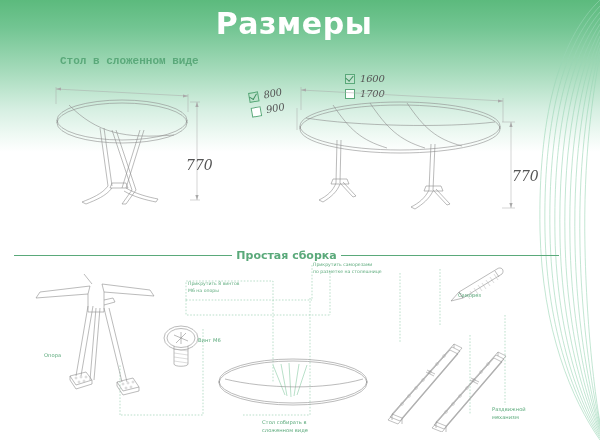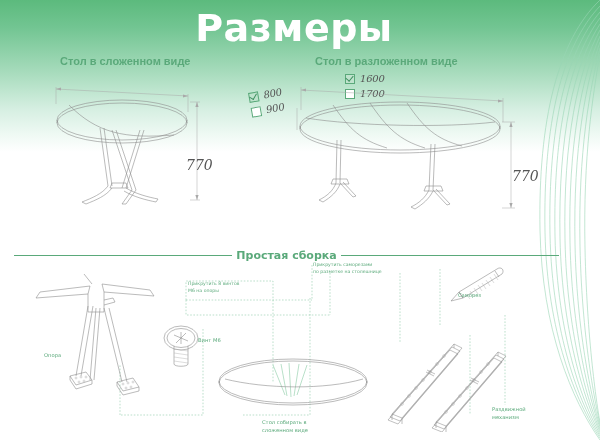--- a/index.html
+++ b/index.html
@@ -11,31 +11,31 @@
   }
   #page{position:relative;width:600px;height:440px;overflow:hidden;background:#fff;}
 
   
   .header{
     position:absolute;left:0;top:0;width:600px;height:152px;
     background:linear-gradient(to bottom,#5cba7d 0%,#72c592 18%,#a8dcbd 48%,#d6efe2 72%,#eef9f3 88%,#ffffff 100%);
   }
   .header-title{
     position:absolute;left:0;top:6px;width:588px;text-align:center;
-    font-size:38px;font-weight:bold;color:#ffffff;letter-spacing:.5px;
+    font-size:30px;font-weight:bold;color:#ffffff;letter-spacing:.5px;
     font-family:"DejaVu Sans", sans-serif;
   }
 
   
   .swoosh{position:absolute;right:0;top:0;width:120px;height:440px;pointer-events:none;}
 
   
   .sec-head{
     position:absolute;font-size:11px;font-weight:bold;color:#5aa97a;
-    font-family:Liberation Sans, sans-serif;white-space:nowrap;
+    font-family:Liberation Mono, monospace;white-space:nowrap;
   }
   #head-folded{left:60px;top:55px;}
   #head-unfolded{left:315px;top:55px;}
 
   
   .opts{position:absolute;}
   .opt{display:flex;align-items:center;gap:5px;height:13px;margin-bottom:2px;}
   .cb{
     width:8px;height:8px;border:1px solid #5aa97a;background:#fff;
     display:inline-block;position:relative;flex:none;
@@ -109,21 +109,20 @@
       <path d="M120,24 C94,64 78,136 80,238 C82,338 108,408 120,432"></path>
       <path d="M120,30 C98,70 83,140 85,240 C87,340 111,410 120,430"></path>
       <path d="M120,36 C102,76 88,144 90,242 C92,342 114,412 120,428"></path>
       <path d="M120,42 C106,82 93,148 95,244 C97,344 116,414 120,426"></path>
       <path d="M120,48 C110,88 98,152 100,246 C102,346 118,416 120,424"></path>
       <path d="M120,54 C113,94 103,156 105,248 C107,348 119,418 120,422"></path>
     </g>
   </svg>
 
   <div class="sec-head" id="head-folded">Стол в сложенном виде</div>
-  <div class="sec-head" id="head-unfolded">Стол в разложенном виде</div>
 
 
   <div class="opts" id="opts-unfolded">
     <div class="opt">
       <span class="cb checked"></span>
       <span class="opt-lbl">1600</span>
     </div>
     <div class="opt">
       <span class="cb"></span>
       <span class="opt-lbl">1700</span>

